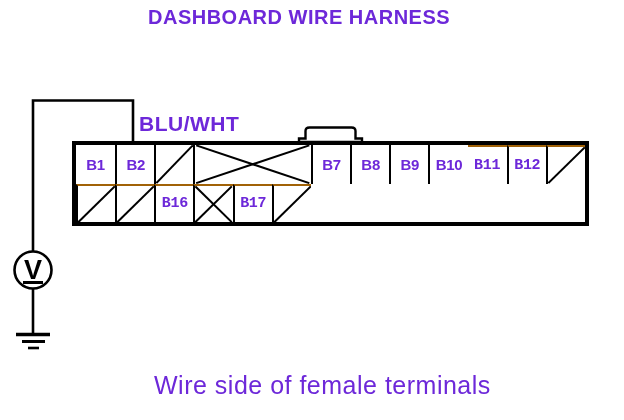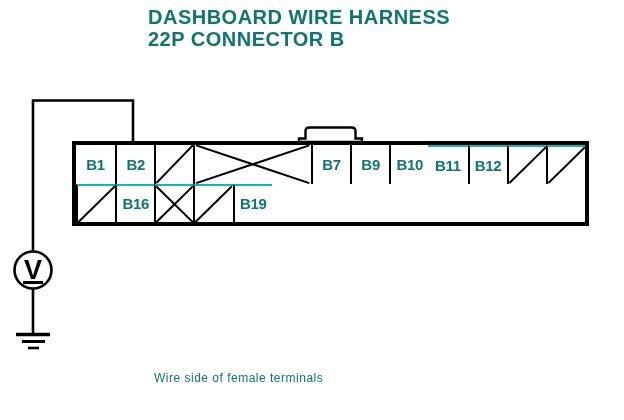--- a/index.html
+++ b/index.html
@@ -1,21 +1,21 @@
 <!DOCTYPE html>
 <html><head>
 <meta charset="utf-8">
 <style>
   html, body { margin: 0; padding: 0; background: #ffffff; }
   .page {
     position: relative;
     width: 624px;
     height: 420px;
     background: #ffffff;
-    color: #0f766e;
+    color: #6d28d9;
     font-family: "Liberation Sans", sans-serif;
     overflow: hidden;
   }
   .title {
     position: absolute;
     left: 148px;
     top: 6px;
     font-weight: bold;
     font-size: 20px;
     line-height: 22px;
@@ -28,21 +28,21 @@
     top: 112px;
     font-weight: bold;
     font-size: 21px;
     letter-spacing: 0.5px;
     white-space: nowrap;
   }
   .caption {
     position: absolute;
     left: 154px;
     top: 371px;
-    font-size: 12px;
+    font-size: 25px;
     letter-spacing: 0.5px;
     white-space: nowrap;
   }
   .connector {
     position: absolute;
     left: 72px;
     top: 141px;
     width: 517px;
     height: 85px;
     box-sizing: border-box;
@@ -54,21 +54,21 @@
   }
   .cell {
     position: relative;
     border-left: 2px solid #000;
     display: flex;
     align-items: center;
     justify-content: center;
     overflow: hidden;
   }
   .cell.first { border-left: none; }
-  .cell.row2  { border-top: 2px solid #14b8a6; }
+  .cell.row2  { border-top: 2px solid #a16207; font-family: Liberation Mono, monospace; }
   .pin-label {
     font-weight: bold;
     font-size: 15px;
     letter-spacing: -0.3px;
     white-space: nowrap;
   }
   .cell svg {
     position: absolute;
     left: 0; top: 0;
     width: 100%; height: 100%;
@@ -82,23 +82,23 @@
     pointer-events: none;
   }
 </style>
 </head>
 <body>
 
 <div class="page">
 
   <div class="title">
     <div>DASHBOARD WIRE HARNESS</div>
-    <div>22P CONNECTOR B</div>
   </div>
 
+  <div class="wire-label">BLU/WHT</div>
 
   <div class="connector">
       <div class="cell first">
         <span class="pin-label">B1</span>
       </div>
       <div class="cell">
         <span class="pin-label">B2</span>
       </div>
       <div class="cell">
         <svg viewBox="0 0 100 100" preserveAspectRatio="none">
@@ -106,20 +106,23 @@
         </svg>
       </div>
       <div class="cell" style="grid-column: span 3;">
         <svg viewBox="0 0 100 100" preserveAspectRatio="none">
           <line x1="1" y1="99" x2="99" y2="1" vector-effect="non-scaling-stroke"></line>
           <line x1="1" y1="1" x2="99" y2="99" vector-effect="non-scaling-stroke"></line>
         </svg>
       </div>
       <div class="cell">
         <span class="pin-label">B7</span>
+      </div>
+      <div class="cell">
+        <span class="pin-label">B8</span>
       </div>
       <div class="cell">
         <span class="pin-label">B9</span>
       </div>
       <div class="cell">
         <span class="pin-label">B10</span>
       </div>
       <div class="cell first row2">
         <span class="pin-label">B11</span>
       </div>
@@ -144,26 +147,26 @@
       <div class="cell row2">
         <span class="pin-label">B16</span>
       </div>
       <div class="cell row2">
         <svg viewBox="0 0 100 100" preserveAspectRatio="none">
           <line x1="1" y1="99" x2="99" y2="1" vector-effect="non-scaling-stroke"></line>
           <line x1="1" y1="1" x2="99" y2="99" vector-effect="non-scaling-stroke"></line>
         </svg>
       </div>
       <div class="cell row2">
+        <span class="pin-label">B17</span>
+      </div>
+      <div class="cell row2">
         <svg viewBox="0 0 100 100" preserveAspectRatio="none">
           <line x1="1" y1="99" x2="99" y2="1" vector-effect="non-scaling-stroke"></line>
         </svg>
-      </div>
-      <div class="cell row2">
-        <span class="pin-label">B19</span>
       </div>
     </div>
 
   <svg class="overlay" viewBox="0 0 624 420" xmlns="http://www.w3.org/2000/svg">
 
     <path d="M 299 142 L 299 138.5 L 305.5 138.5 L 305.5 131 Q 305.5 127.5 309.5 127.5 L 351.5 127.5 Q 355.5 127.5 355.5 131 L 355.5 138.5 L 362 138.5 L 362 142 Z" fill="#ffffff" stroke="#000000" stroke-width="2.4"></path>
 
     <polyline points="33,251.5 33,100.5 133,100.5 133,141" fill="none" stroke="#000000" stroke-width="2.6"></polyline>
 
     <g>

